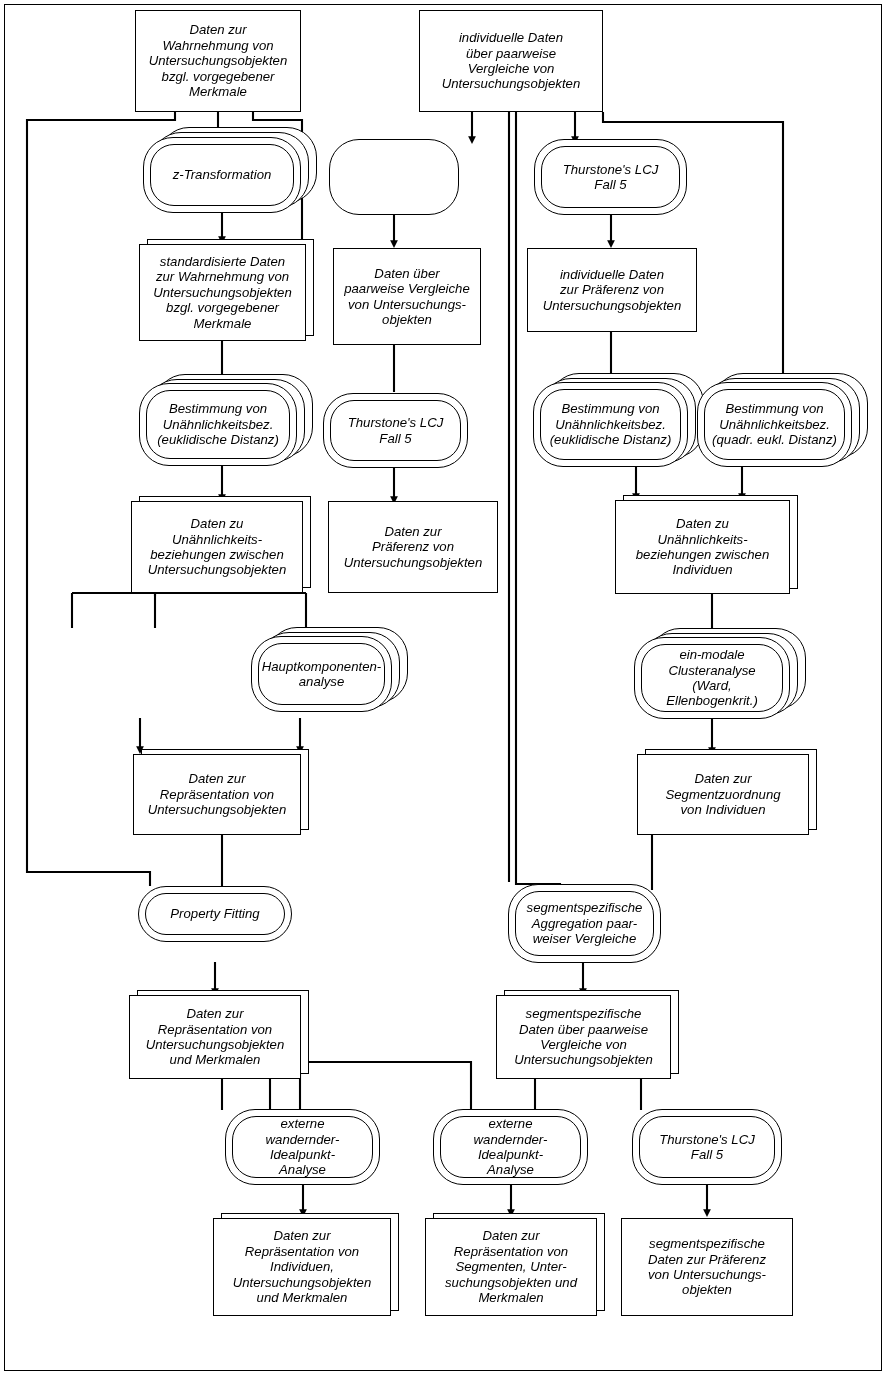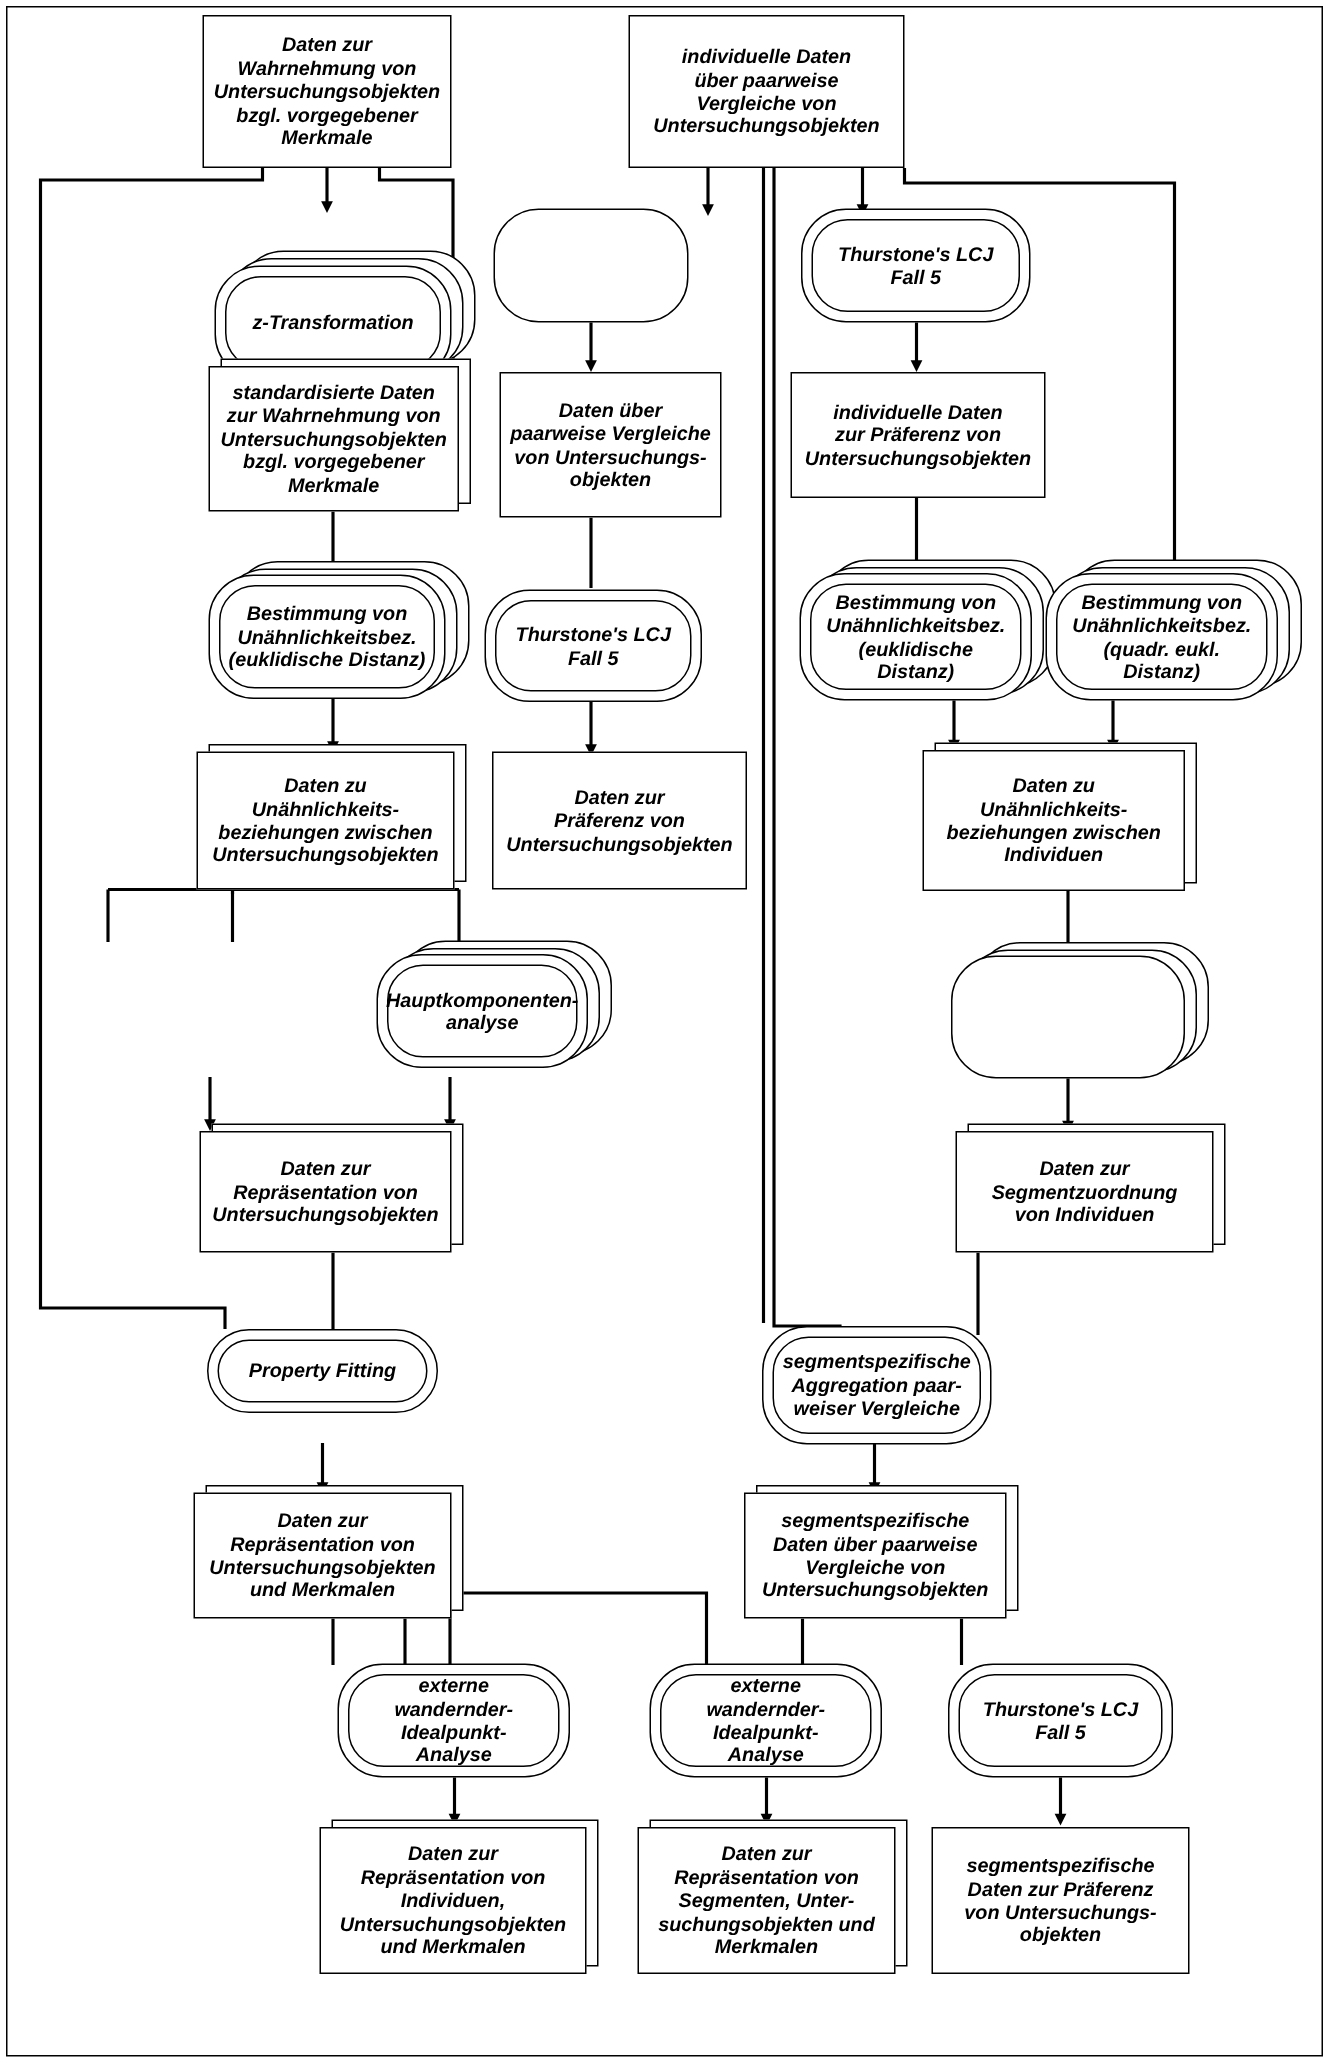--- a/index.html
+++ b/index.html
@@ -2,21 +2,20 @@
 <html><head>
 <meta charset="utf-8">
 <style>
   html,body{margin:0;padding:0;background:#fff;}
   body{font-family:"Liberation Sans", sans-serif;}
   #page{
     position:relative;
     width:888px;height:1377px;
     background:#ffffff;
     overflow:hidden;
-    font-weight:bold;
   }
   #frame{
     position:absolute;left:4px;top:4px;
     width:878px;height:1367px;
     border:1.5px solid #000;
     box-sizing:border-box;
   }
   svg#wires{
     position:absolute;left:0;top:0;width:888px;height:1377px;
     pointer-events:none;
@@ -169,21 +168,21 @@
 
   <div class="node doc" style="left:419px;top:10px;width:184px;height:102px;">
     <div class="face">
       <span class="lbl">individuelle Daten
 über paarweise
 Vergleiche von
 Untersuchungsobjekten</span>
     </div>
   </div>
 
-  <div class="node proc" style="left:143px;top:137px;width:158px;height:76px;margin-top:40px;">
+  <div class="node proc" style="left:143px;top:137px;width:158px;height:76px;">
     <div class="sh" style="left:16px;top:-10px;width:158px;height:76px;"></div>
     <div class="sh" style="left:8px;top:-5px;width:158px;height:76px;"></div>
     <div class="outer"></div>
     <div class="inner">
       <span class="lbl">z-Transformation</span>
     </div>
   </div>
 
   <div class="node proc" style="left:329px;top:139px;width:130px;height:76px;">
     <div class="outer"></div>
@@ -302,20 +301,25 @@
     <div class="inner">
       <span class="lbl">Hauptkomponenten-
 analyse</span>
     </div>
   </div>
 
   <div class="node proc" style="left:634px;top:637px;width:156px;height:82px;">
     <div class="sh" style="left:16px;top:-9px;width:156px;height:82px;"></div>
     <div class="sh" style="left:8px;top:-4px;width:156px;height:82px;"></div>
     <div class="outer"></div>
+    <div class="inner">
+      <span class="lbl">ein-modale
+Clusteranalyse
+(Ward, Ellenbogenkrit.)</span>
+    </div>
   </div>
 
   <div class="node doc" style="left:133px;top:754px;width:168px;height:81px;">
     <div class="sh" style="left:8px;top:-5px;width:168px;height:81px;"></div>
     <div class="face">
       <span class="lbl">Daten zur
 Repräsentation von
 Untersuchungsobjekten</span>
     </div>
   </div>

